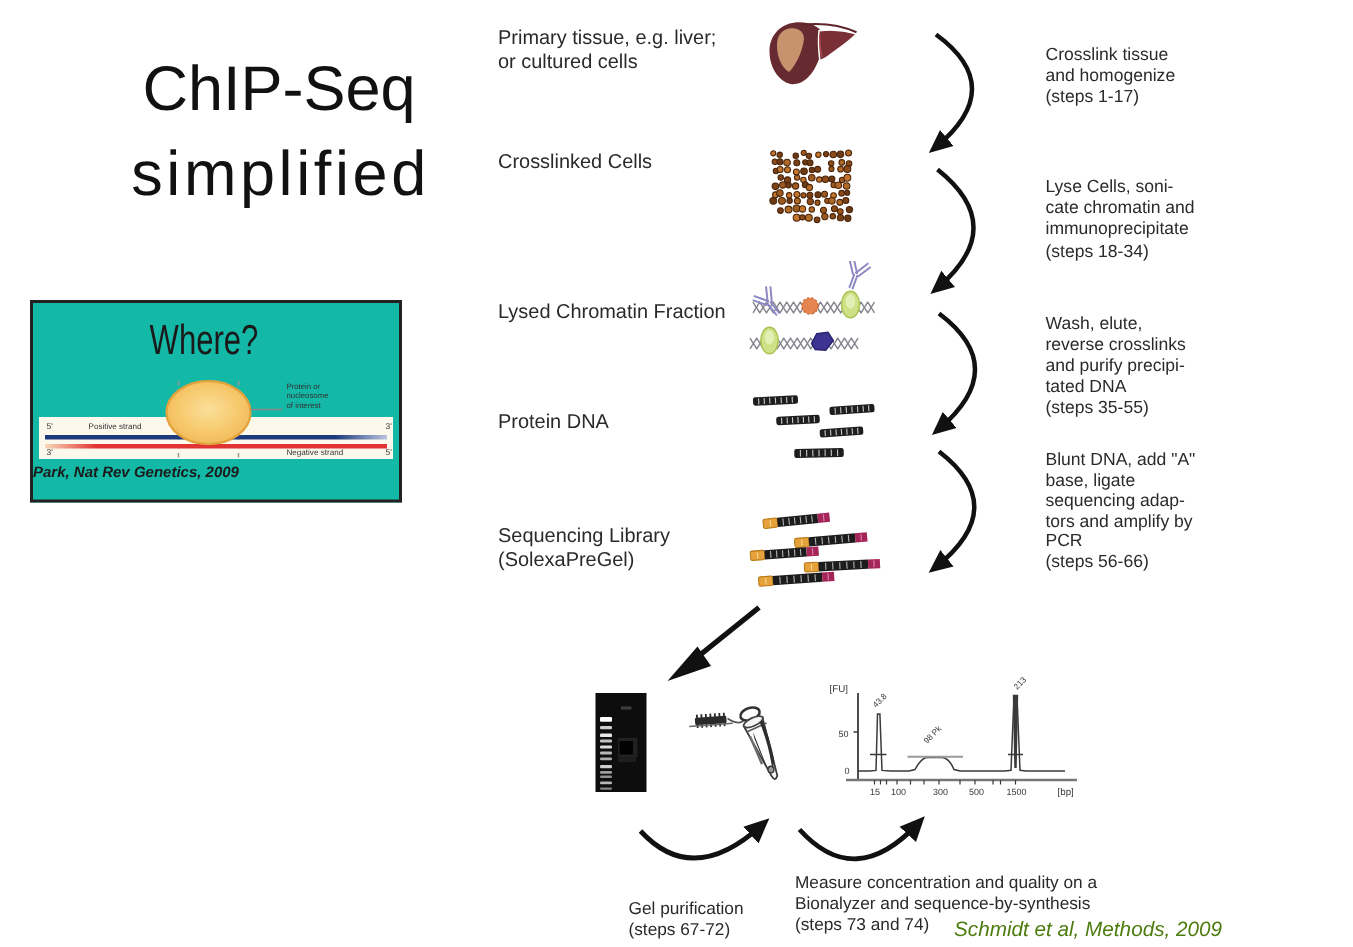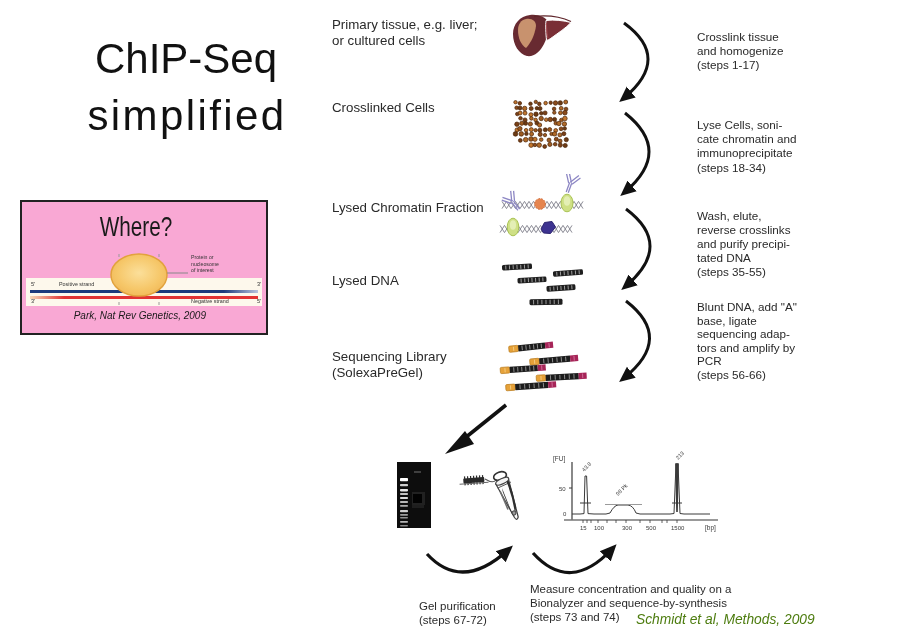--- a/index.html
+++ b/index.html
@@ -8,21 +8,21 @@
   .abs{position:absolute;}
   .lbl{font-size:13.3px;line-height:16px;color:#2a2a2a;}
   .step{font-size:11.7px;line-height:14.2px;color:#2a2a2a;margin-left:28px;}
   .bot{font-size:11.5px;line-height:14.2px;color:#2a2a2a;}
 </style>
 </head>
 <body>
 
 <div class="abs" style="left:0px;top:30px;width:290px;text-align:center;font-size:42px;line-height:57px;color:#111;padding-left:41px;">ChIP-Seq<br><span style="letter-spacing:2.4px;margin-left:2px;">simplified</span></div>
 
-<div class="abs" style="left:20px;top:200px;width:244px;height:131px;border:2px solid #222;background:#f9a8d4;">
+<div class="abs" style="left:20px;top:200px;width:244px;height:131px;border:2px solid #222;background:#14b8a6;">
   <div class="abs" style="left:0;top:9px;width:100%;text-align:center;font-size:28px;color:#1a1a1a;transform:translateX(-8px) scaleX(0.74);transform-origin:50% 50%;">Where?</div>
   <svg class="abs" style="left:0;top:40px;" width="244" height="70" viewBox="0 0 244 70">
 
     <rect x="4" y="36" width="236" height="28" fill="#fdf8ec"></rect>
 
     <line x1="97" y1="12" x2="97" y2="64" stroke="#999" stroke-width="1" stroke-dasharray="3,3"></line>
     <line x1="137" y1="12" x2="137" y2="64" stroke="#999" stroke-width="1" stroke-dasharray="3,3"></line>
 
     <defs>
       <linearGradient id="bluefade" x1="0" y1="0" x2="1" y2="0">
@@ -51,27 +51,27 @@
     <text x="9" y="44" font-size="5.6" fill="#333">5'</text>
     <text x="37" y="44" font-size="5.4" fill="#333">Positive strand</text>
     <text x="235" y="44" font-size="5.6" fill="#333">3'</text>
     <text x="9" y="61" font-size="5.6" fill="#333">3'</text>
     <text x="169" y="61" font-size="5.4" fill="#333">Negative strand</text>
     <text x="235" y="61" font-size="5.6" fill="#333">5'</text>
     <text x="169" y="17" font-size="5.2" fill="#333">Protein or</text>
     <text x="169" y="23.5" font-size="5.2" fill="#333">nucleosome</text>
     <text x="169" y="30" font-size="5.2" fill="#333">of interest</text>
   </svg>
-  <div class="abs" style="left:0;top:108px;width:184px;text-align:right;font-style:italic;font-weight:normal;font-size:10px;color:#1a1a1a;">Park, Nat Rev Genetics, 2009</div>
+  <div class="abs" style="left:0;top:108px;width:184px;text-align:left;font-style:italic;font-weight:bold;font-size:10px;color:#1a1a1a;">Park, Nat Rev Genetics, 2009</div>
 </div>
 
 <div class="abs lbl" style="left:332px;top:17px;">Primary tissue, e.g. liver;<br>or cultured cells</div>
 <div class="abs lbl" style="left:332px;top:100px;">Crosslinked Cells</div>
 <div class="abs lbl" style="left:332px;top:200px;">Lysed Chromatin Fraction</div>
-<div class="abs lbl" style="left:332px;top:273px;">Lysed DNA</div>
+<div class="abs lbl" style="left:332px;top:273px;">Protein DNA</div>
 <div class="abs lbl" style="left:332px;top:349px;">Sequencing Library<br>(SolexaPreGel)</div>
 
 <div class="abs step" style="left:669px;top:30px;">Crosslink tissue<br>and homogenize<br>(steps 1-17)</div>
 <div class="abs step" style="left:669px;top:118px;">Lyse Cells, soni-<br>cate chromatin and<br>immunoprecipitate<br>(steps 18-34)</div>
 <div class="abs step" style="left:669px;top:209px;line-height:13.9px;">Wash, elute,<br>reverse crosslinks<br>and purify precipi-<br>tated DNA<br>(steps 35-55)</div>
 <div class="abs step" style="left:669px;top:300px;line-height:13.6px;">Blunt DNA, add "A"<br>base, ligate<br>sequencing adap-<br>tors and amplify by<br>PCR<br>(steps 56-66)</div>
 
 <svg class="abs" style="left:600px;top:0px;" width="80" height="400" viewBox="0 0 80 400">
   <defs>
     <marker id="ah" viewBox="0 0 10 10" refX="6" refY="5" markerWidth="5.2" markerHeight="5.2" orient="auto">

